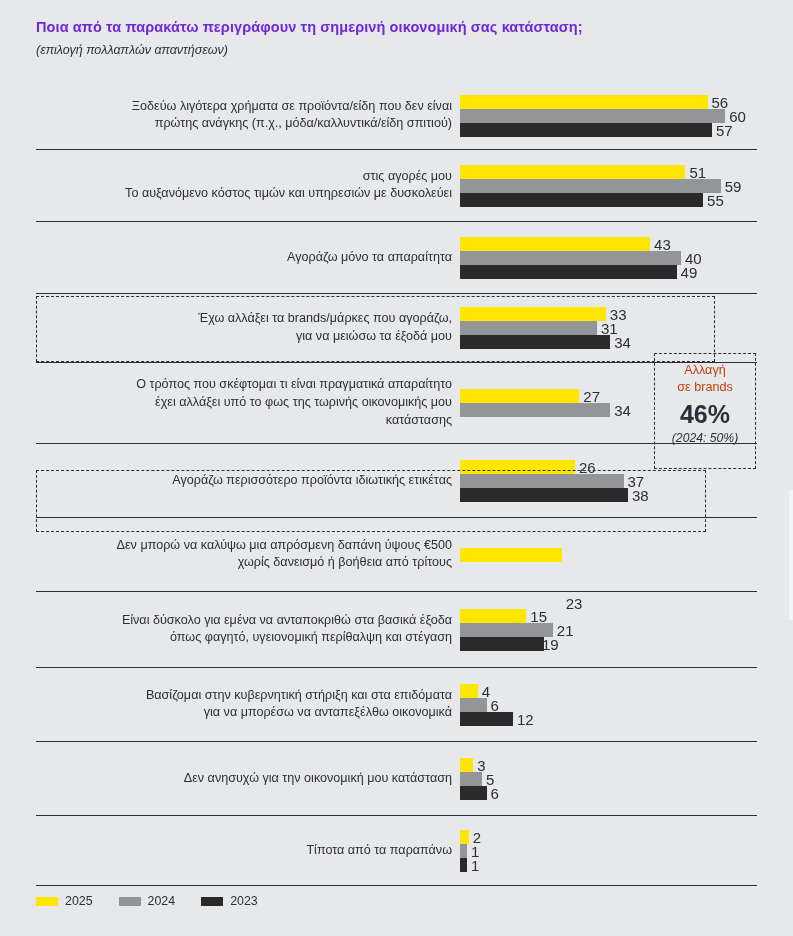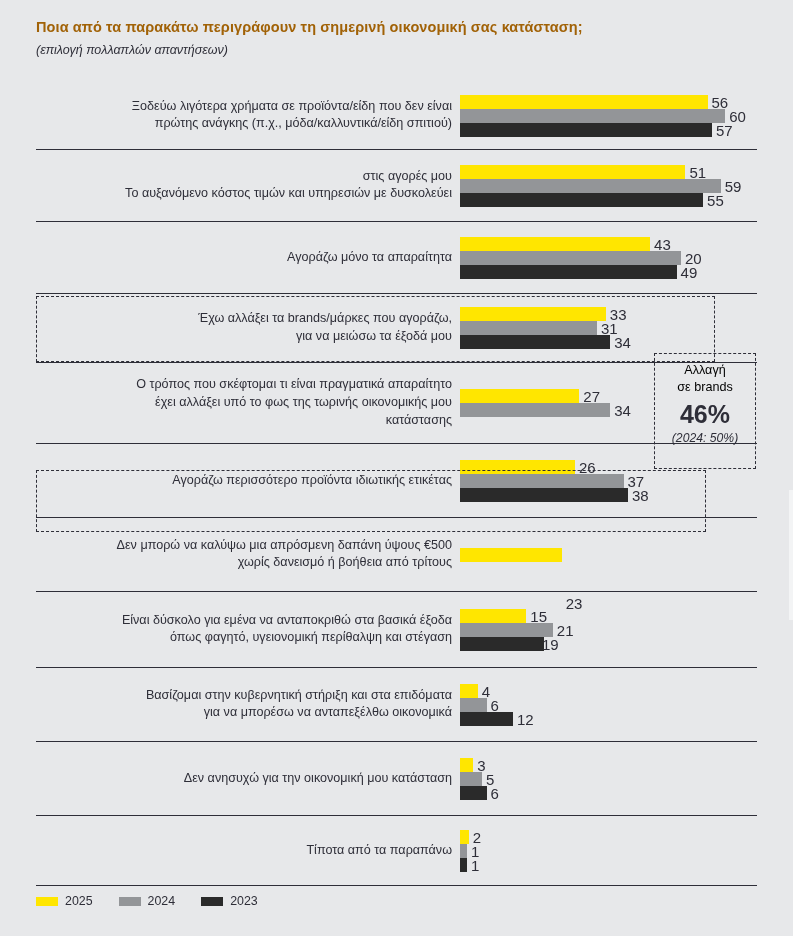--- a/index.html
+++ b/index.html
@@ -9,21 +9,21 @@
     background: #e7e8ea;
     font-family: "Liberation Sans", sans-serif;
     color: #2e2e38;
     overflow: hidden;
     position: relative;
   }
 
   
   .header { padding: 18px 36px 0 36px; }
   .title {
-    font-size: 14.5px; font-weight: bold; color: #a16207;
+    font-size: 14.5px; font-weight: bold; color: #6d28d9;
     letter-spacing: .1px; line-height: 1.3;
   }
   .subtitle {
     font-size: 12.5px; font-style: italic; color: #2e2e38;
     margin-top: 6px;
   }
 
   
   .chart {
     position: absolute;
@@ -85,21 +85,21 @@
   }
 
   
   .callout {
     position: absolute;
     border: 1.4px dashed #2e2e38;
     text-align: center;
     padding-top: 8px;
   }
   .callout .co-line {
-    font-size: 12.6px; line-height: 1.35; color: #000000;
+    font-size: 12.6px; line-height: 1.35; color: #c2410c;
   }
   .callout .co-big {
     font-size: 25px; font-weight: bold; color: #2e2e38;
     margin-top: 5px; line-height: 1.1;
   }
   .callout .co-sub {
     font-size: 12.2px; font-style: italic; color: #2e2e38;
     margin-top: 2px;
   }
 
@@ -181,21 +181,21 @@
           <div>Αγοράζω μόνο τα απαραίτητα</div>
         </div>
         <div class="plot" style="height: 42px;">
           <div class="bargroup">
             <div class="bar">
               <span class="fill c2025" style="width: 190.06px;"></span>
               <span class="val" style="left: 190.06px;">43</span>
             </div>
             <div class="bar">
               <span class="fill c2024" style="width: 221px;"></span>
-              <span class="val" style="left: 221px;">20</span>
+              <span class="val" style="left: 221px;">40</span>
             </div>
             <div class="bar">
               <span class="fill c2023" style="width: 216.58px;"></span>
               <span class="val" style="left: 216.58px;">49</span>
             </div>
           </div>
         </div>
       </div>
     </div>
     <div class="row" style="top: 226px; height: 69px;">

